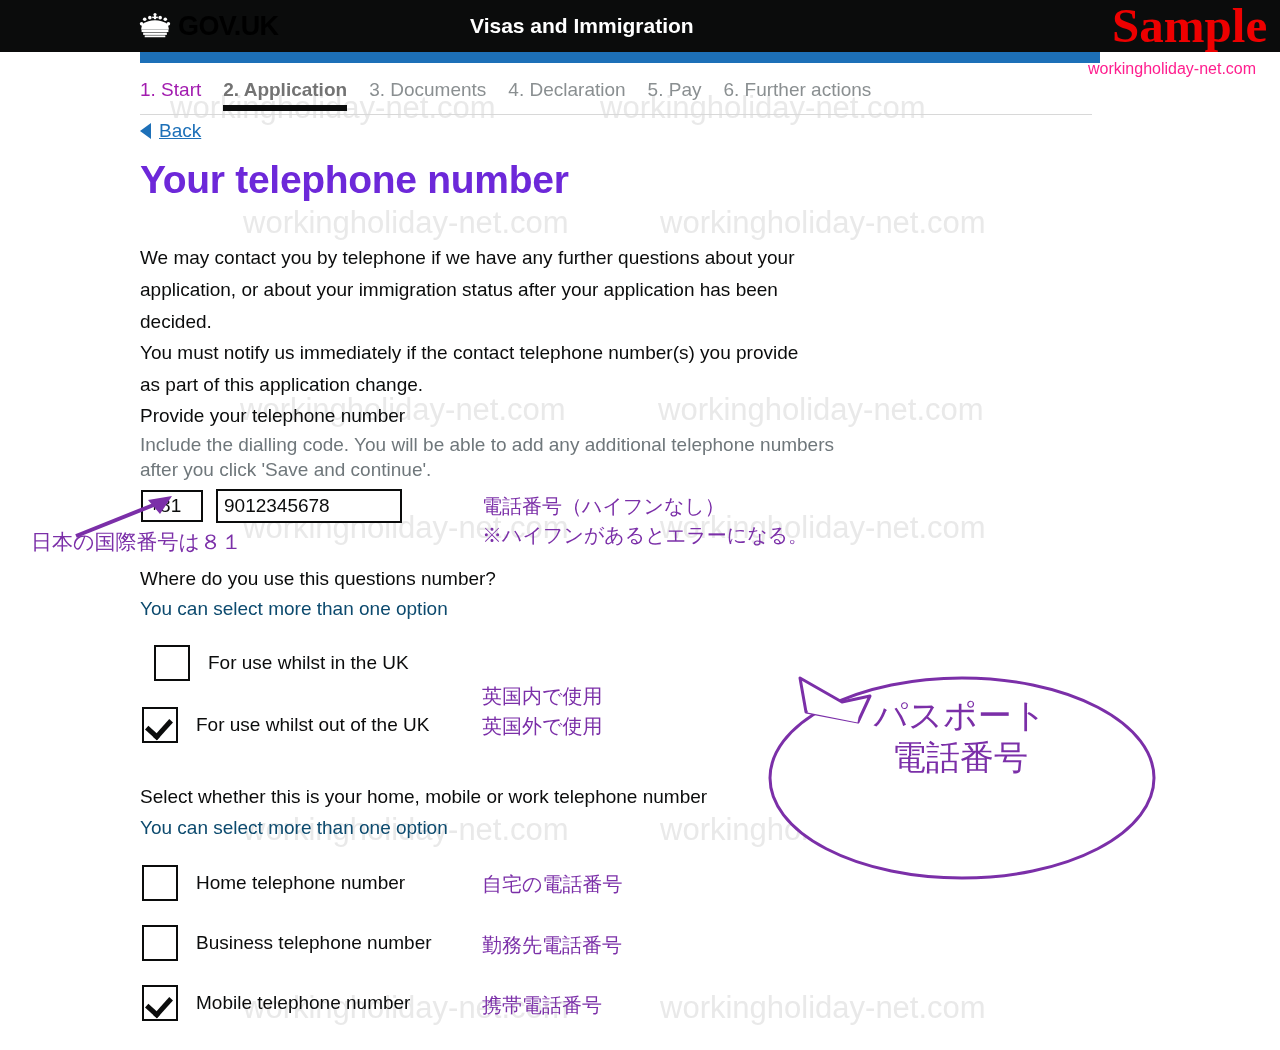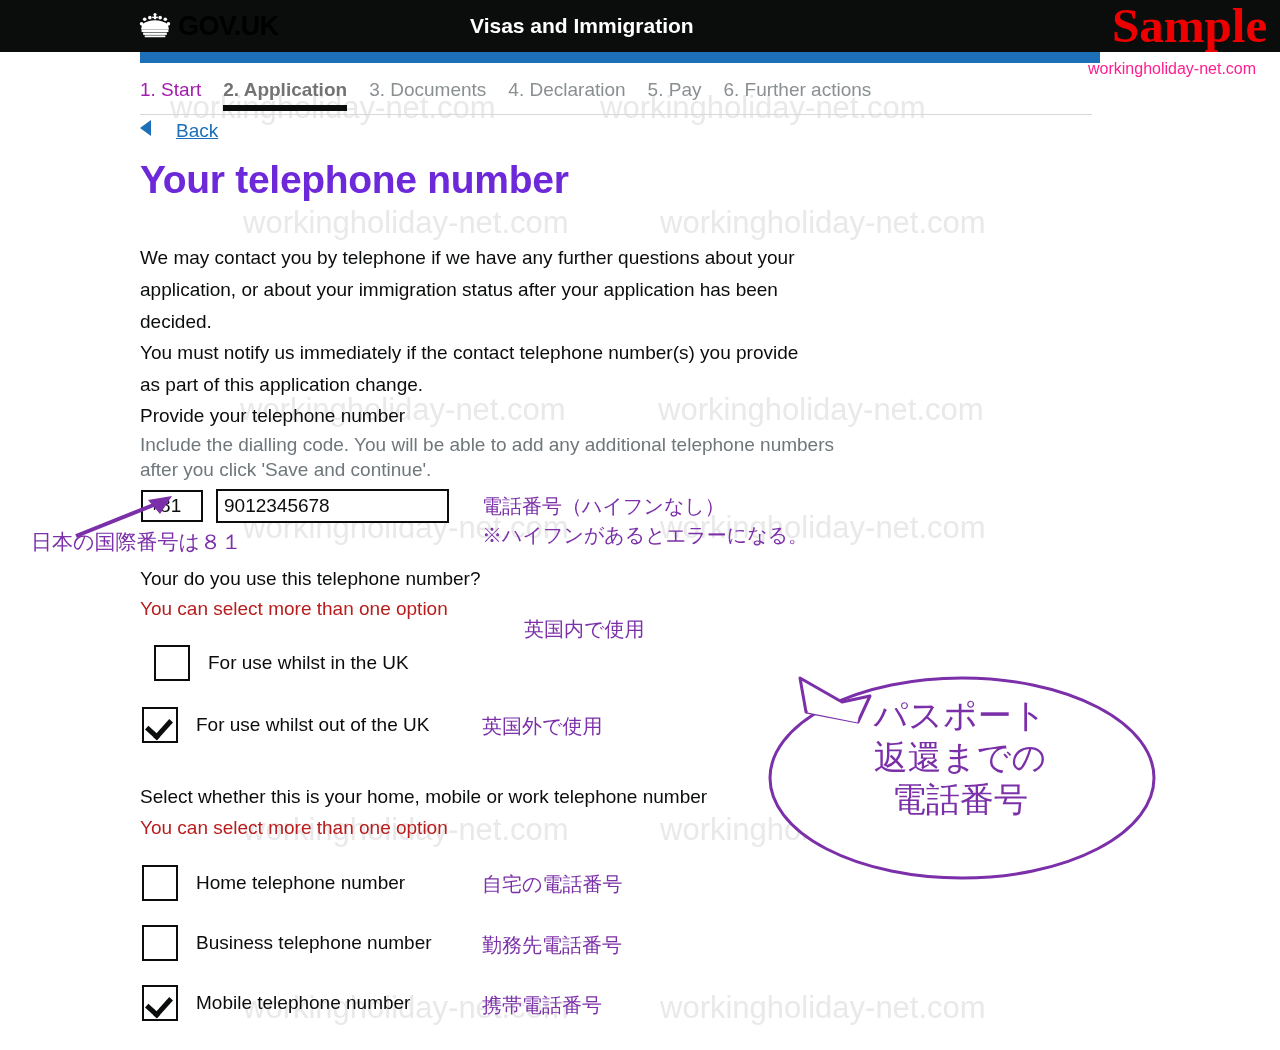--- a/index.html
+++ b/index.html
@@ -73,21 +73,21 @@
     height: 6px; background: #0b0c0c;
   }
   .nav-rule {
     position: absolute; left: 140px; top: 114px; width: 952px; height: 1px;
     background: #d8d8d8; z-index: 9;
   }
 
   
   .back-link {
     position: absolute; left: 140px; top: 120px; z-index: 10;
-    display: flex; gap: 25px;
+    display: flex; align-items: center; gap: 8px;
     font-size: 19px; color: #1d70b8;
   }
   .back-arrow {
     width: 0; height: 0;
     border-top: 8px solid transparent; border-bottom: 8px solid transparent;
     border-right: 11px solid #1d70b8;
   }
   .back-text { text-decoration: underline; color: #1d70b8; }
 
   
@@ -115,30 +115,30 @@
   
   .input-box {
     position: absolute; z-index: 12;
     border: 2px solid #0b0c0c; background: #fff;
     font-family: "Liberation Sans", sans-serif;
     font-size: 19px; color: #0b0c0c;
     padding: 0 6px; box-sizing: border-box;
     outline: none;
   }
   .input-code { left: 141px; top: 490px; width: 62px; height: 32px; }
-  .input-number { left: 216px; top: 489px; width: 233px; height: 34px; }
+  .input-number { left: 216px; top: 489px; width: 186px; height: 34px; }
 
   
   .section-q {
     position: absolute; left: 140px; z-index: 10;
     font-size: 19px; color: #0b0c0c;
   }
   .section-hint {
     position: absolute; left: 140px; z-index: 10;
-    font-size: 19px; color: #b91c1c;
+    font-size: 19px; color: #0c4a6e;
   }
   .q1 { top: 568px; }
   .q1h { top: 598px; }
   .q2 { top: 786px; }
   .q2h { top: 817px; }
 
   
   .cb-row { position: absolute; left: 142px; z-index: 10; display: flex; align-items: center; }
   .cb-box {
     width: 36px; height: 36px; border: 2.5px solid #0b0c0c; background: #fff;
@@ -161,21 +161,21 @@
 
   
   .jp {
     position: absolute; z-index: 14;
     color: #7b2fa8; font-size: 20px; white-space: nowrap;
     font-family: Liberation Sans, sans-serif;
   }
   .jp-note-1 { left: 482px; top: 493px; }
   .jp-note-2 { left: 482px; top: 522px; }
   .jp-arrow-label { left: 31px; top: 528px; font-size: 21px; }
-  .jp-a { left: 482px; top: 616px; margin-left: 42px; }
+  .jp-a { left: 482px; top: 683px; }
   .jp-b { left: 482px; top: 713px; }
   .jp-c { left: 482px; top: 871px; }
   .jp-d { left: 482px; top: 932px; }
   .jp-e { left: 482px; top: 992px; }
 
   .arrow-svg { position: absolute; left: 70px; top: 492px; z-index: 14; }
 
   
   .bubble-svg { position: absolute; left: 762px; top: 660px; z-index: 14; }
   .bubble-text {
@@ -260,21 +260,21 @@
   <input class="input-box input-number" type="text" value="9012345678" style="">
 
   <svg class="arrow-svg" width="110" height="50" viewBox="0 0 110 50">
     <line x1="6" y1="44" x2="96" y2="8" stroke="#7b2fa8" stroke-width="4"></line>
     <polygon points="102,4 78,8 90,22" fill="#7b2fa8"></polygon>
   </svg>
   <div class="jp jp-arrow-label">日本の国際番号は８１</div>
   <div class="jp jp-note-1">電話番号（ハイフンなし）</div>
   <div class="jp jp-note-2">※ハイフンがあるとエラーになる。</div>
 
-  <div class="section-q q1">Your do you use this telephone number?</div>
+  <div class="section-q q1">Where do you use this questions number?</div>
   <div class="section-hint q1h">You can select more than one option</div>
 
   <div class="cb-row r1">
     <span class="cb-box"></span>
     <span class="cb-label">For use whilst in the UK</span>
   </div>
   <div class="jp jp-a">英国内で使用</div>
 
   <div class="cb-row r2">
     <span class="cb-box checked"></span>
@@ -303,17 +303,16 @@
   </div>
   <div class="jp jp-e">携帯電話番号</div>
 
   <svg class="bubble-svg" width="400" height="225" viewBox="0 0 400 225">
     <ellipse cx="200" cy="118" rx="192" ry="100" fill="#ffffff" stroke="#7b2fa8" stroke-width="3"></ellipse>
     <path d="M44 52 L38 18 L80 42 L108 36 L96 62 Z" fill="#ffffff" stroke="#7b2fa8" stroke-width="3" stroke-linejoin="round"></path>
     <path d="M46 50 L96 60" stroke="#ffffff" stroke-width="5"></path>
   </svg>
   <div class="bubble-text">
     <div>パスポート</div>
-    <div>返還までの</div>
     <div>電話番号</div>
   </div>
 
 </div>
 
 </body></html>

